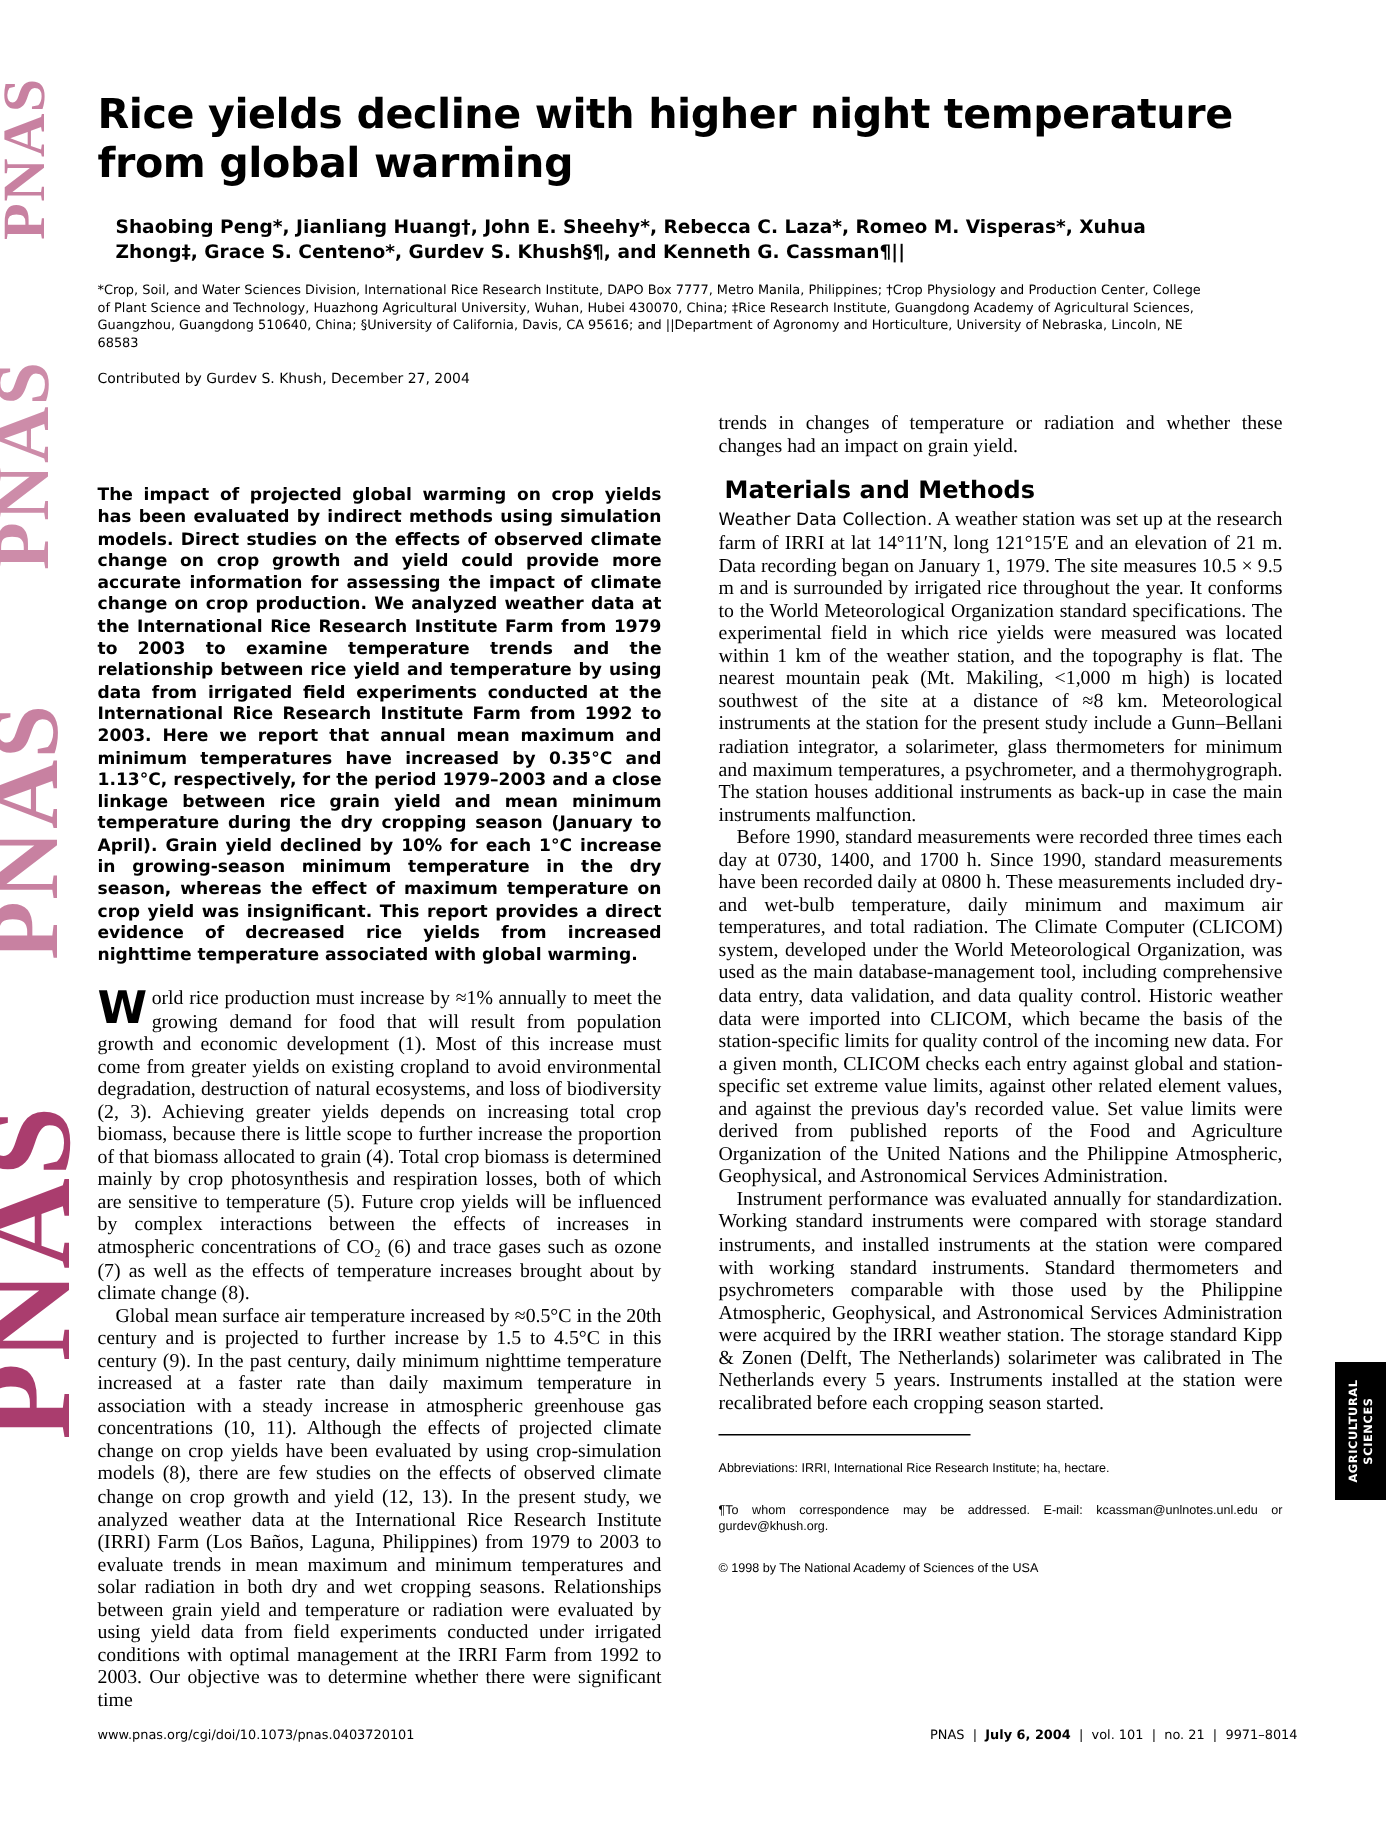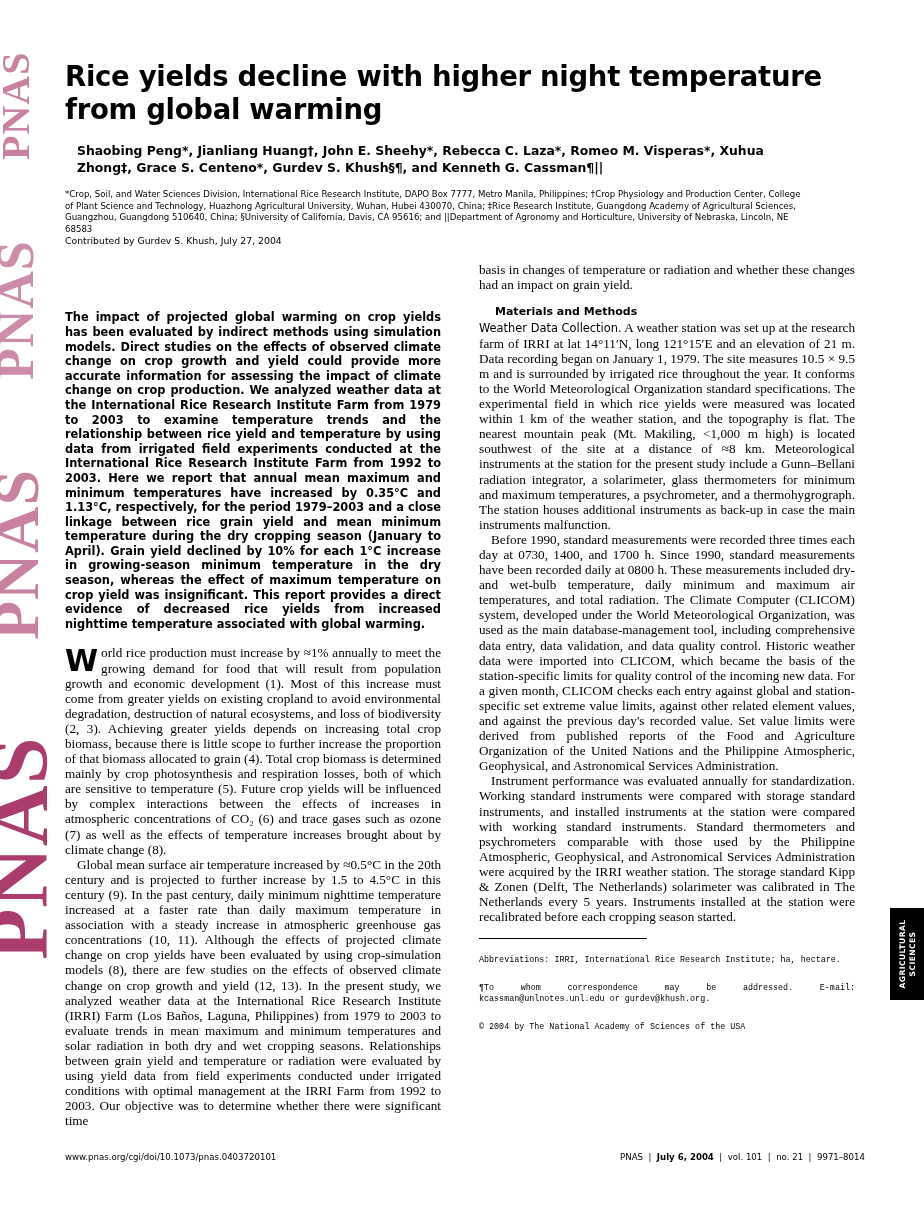--- a/index.html
+++ b/index.html
@@ -75,20 +75,21 @@
     width: 740px;
     margin-bottom: 13px;
     margin-left: 12px;
   }
 
   .affil {
     font-family: "DejaVu Sans", sans-serif;
     font-size: 8.6px;
     line-height: 11.6px;
     width: 745px;
+    margin-bottom: 12px;
   }
 
   .contributed {
     font-family: "DejaVu Sans", sans-serif;
     font-size: 9.3px;
     margin-bottom: 16px;
   }
 
   
   .cols {
@@ -137,38 +138,38 @@
     font-weight: bold;
     font-size: 30px;
     line-height: 26px;
     padding: 2px 3px 0 0;
     margin-top: 1px;
   }
 
   .sec-head {
     font-family: "DejaVu Sans", sans-serif;
     font-weight: bold;
-    font-size: 11px;
-    margin: 12px 0 2px 16px;
+    font-size: 16px;
+    margin: 12px 0 2px 4px;
   }
   .run-in {
     font-family: "DejaVu Sans", sans-serif;
     font-weight: normal;
     font-size: 11.4px;
   }
 
   
   .foot-rule {
     border: none;
     border-top: 1px solid #000;
     width: 168px;
     margin: 14px 0 7px 0;
   }
   .foot {
-    font-family: Liberation Mono, monospace;
+    font-family: Liberation Sans, sans-serif;
     font-size: 8.4px;
     line-height: 11.5px;
     margin: 16px 0 7px 0;
     text-align: justify;
   }
 
   
   .bottom {
     position: absolute;
     left: 65px;
@@ -217,50 +218,50 @@
 
 <div class="page">
   <div class="content">
 
     <h1 class="title">Rice yields decline with higher night temperature from global warming</h1>
 
     <div class="authors">Shaobing Peng*, Jianliang Huang†, John E. Sheehy*, Rebecca C. Laza*, Romeo M. Visperas*, Xuhua Zhong‡, Grace S. Centeno*, Gurdev S. Khush§¶, and Kenneth G. Cassman¶||</div>
 
     <div class="affil">*Crop, Soil, and Water Sciences Division, International Rice Research Institute, DAPO Box 7777, Metro Manila, Philippines; †Crop Physiology and Production Center, College of Plant Science and Technology, Huazhong Agricultural University, Wuhan, Hubei 430070, China; ‡Rice Research Institute, Guangdong Academy of Agricultural Sciences, Guangzhou, Guangdong 510640, China; §University of California, Davis, CA 95616; and ||Department of Agronomy and Horticulture, University of Nebraska, Lincoln, NE 68583</div>
 
-    <div class="contributed">Contributed by Gurdev S. Khush, July 27, 2004</div>
+    <div class="contributed">Contributed by Gurdev S. Khush, December 27, 2004</div>
 
     <div class="cols">
 
       <div class="col col-left">
         <div class="abstract">The impact of projected global warming on crop yields has been evaluated by indirect methods using simulation models. Direct studies on the effects of observed climate change on crop growth and yield could provide more accurate information for assessing the impact of climate change on crop production. We analyzed weather data at the International Rice Research Institute Farm from 1979 to 2003 to examine temperature trends and the relationship between rice yield and temperature by using data from irrigated field experiments conducted at the International Rice Research Institute Farm from 1992 to 2003. Here we report that annual mean maximum and minimum temperatures have increased by 0.35°C and 1.13°C, respectively, for the period 1979–2003 and a close linkage between rice grain yield and mean minimum temperature during the dry cropping season (January to April). Grain yield declined by 10% for each 1°C increase in growing-season minimum temperature in the dry season, whereas the effect of maximum temperature on crop yield was insignificant. This report provides a direct evidence of decreased rice yields from increased nighttime temperature associated with global warming.</div>
 
         <p class="dropcap-para">
           <span class="dropcap">W</span><span>orld rice production must increase by ≈1% annually to meet the growing demand for food that will result from population growth and economic development (1). Most of this increase must come from greater yields on existing cropland to avoid environmental degradation, destruction of natural ecosystems, and loss of biodiversity (2, 3). Achieving greater yields depends on increasing total crop biomass, because there is little scope to further increase the proportion of that biomass allocated to grain (4). Total crop biomass is determined mainly by crop photosynthesis and respiration losses, both of which are sensitive to temperature (5). Future crop yields will be influenced by complex interactions between the effects of increases in atmospheric concentrations of CO₂ (6) and trace gases such as ozone (7) as well as the effects of temperature increases brought about by climate change (8).</span>
         </p>
 
         <p class="body">Global mean surface air temperature increased by ≈0.5°C in the 20th century and is projected to further increase by 1.5 to 4.5°C in this century (9). In the past century, daily minimum nighttime temperature increased at a faster rate than daily maximum temperature in association with a steady increase in atmospheric greenhouse gas concentrations (10, 11). Although the effects of projected climate change on crop yields have been evaluated by using crop-simulation models (8), there are few studies on the effects of observed climate change on crop growth and yield (12, 13). In the present study, we analyzed weather data at the International Rice Research Institute (IRRI) Farm (Los Baños, Laguna, Philippines) from 1979 to 2003 to evaluate trends in mean maximum and minimum temperatures and solar radiation in both dry and wet cropping seasons. Relationships between grain yield and temperature or radiation were evaluated by using yield data from field experiments conducted under irrigated conditions with optimal management at the IRRI Farm from 1992 to 2003. Our objective was to determine whether there were significant time</p>
       </div>
 
       <div class="col col-right">
-        <p class="body first">basis in changes of temperature or radiation and whether these changes had an impact on grain yield.</p>
+        <p class="body first">trends in changes of temperature or radiation and whether these changes had an impact on grain yield.</p>
 
         <div class="sec-head">Materials and Methods</div>
 
         <p class="body first"><span class="run-in">Weather Data Collection.</span><span> A weather station was set up at the research farm of IRRI at lat 14°11′N, long 121°15′E and an elevation of 21 m. Data recording began on January 1, 1979. The site measures 10.5 × 9.5 m and is surrounded by irrigated rice throughout the year. It conforms to the World Meteorological Organization standard specifications. The experimental field in which rice yields were measured was located within 1 km of the weather station, and the topography is flat. The nearest mountain peak (Mt. Makiling, &lt;1,000 m high) is located southwest of the site at a distance of ≈8 km. Meteorological instruments at the station for the present study include a Gunn–Bellani radiation integrator, a solarimeter, glass thermometers for minimum and maximum temperatures, a psychrometer, and a thermohygrograph. The station houses additional instruments as back-up in case the main instruments malfunction.</span></p>
 
         <p class="body">Before 1990, standard measurements were recorded three times each day at 0730, 1400, and 1700 h. Since 1990, standard measurements have been recorded daily at 0800 h. These measurements included dry- and wet-bulb temperature, daily minimum and maximum air temperatures, and total radiation. The Climate Computer (CLICOM) system, developed under the World Meteorological Organization, was used as the main database-management tool, including comprehensive data entry, data validation, and data quality control. Historic weather data were imported into CLICOM, which became the basis of the station-specific limits for quality control of the incoming new data. For a given month, CLICOM checks each entry against global and station-specific set extreme value limits, against other related element values, and against the previous day's recorded value. Set value limits were derived from published reports of the Food and Agriculture Organization of the United Nations and the Philippine Atmospheric, Geophysical, and Astronomical Services Administration.</p>
 
         <p class="body">Instrument performance was evaluated annually for standardization. Working standard instruments were compared with storage standard instruments, and installed instruments at the station were compared with working standard instruments. Standard thermometers and psychrometers comparable with those used by the Philippine Atmospheric, Geophysical, and Astronomical Services Administration were acquired by the IRRI weather station. The storage standard Kipp &amp; Zonen (Delft, The Netherlands) solarimeter was calibrated in The Netherlands every 5 years. Instruments installed at the station were recalibrated before each cropping season started.</p>
 
         <hr class="foot-rule">
 
         <p class="foot">Abbreviations: IRRI, International Rice Research Institute; ha, hectare.</p>
         <p class="foot">¶To whom correspondence may be addressed. E-mail: kcassman@unlnotes.unl.edu or gurdev@khush.org.</p>
-        <p class="foot">© 2004 by The National Academy of Sciences of the USA</p>
+        <p class="foot">© 1998 by The National Academy of Sciences of the USA</p>
       </div>
 
     </div>
   </div>
 
   <div class="edge-tab">
     <div class="tabtext">
       <span>AGRICULTURAL</span><br>
       <span>SCIENCES</span>
     </div>

